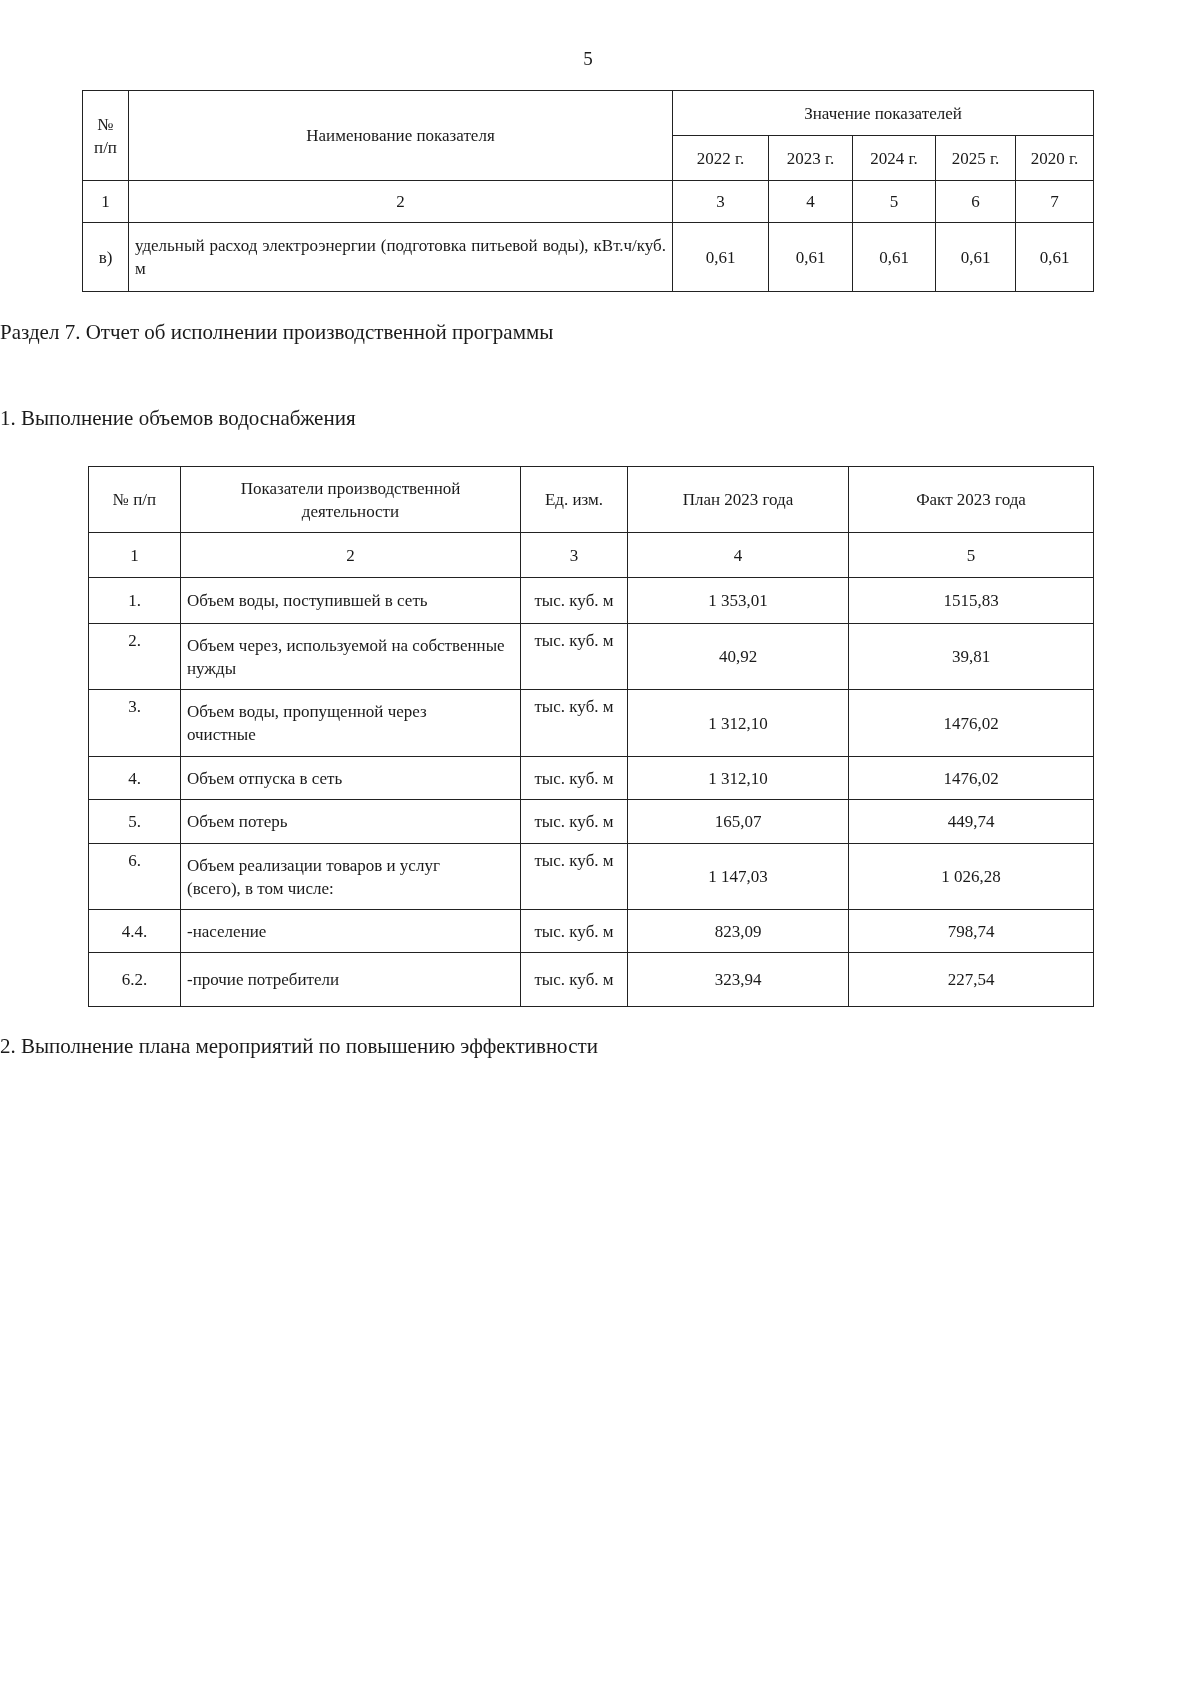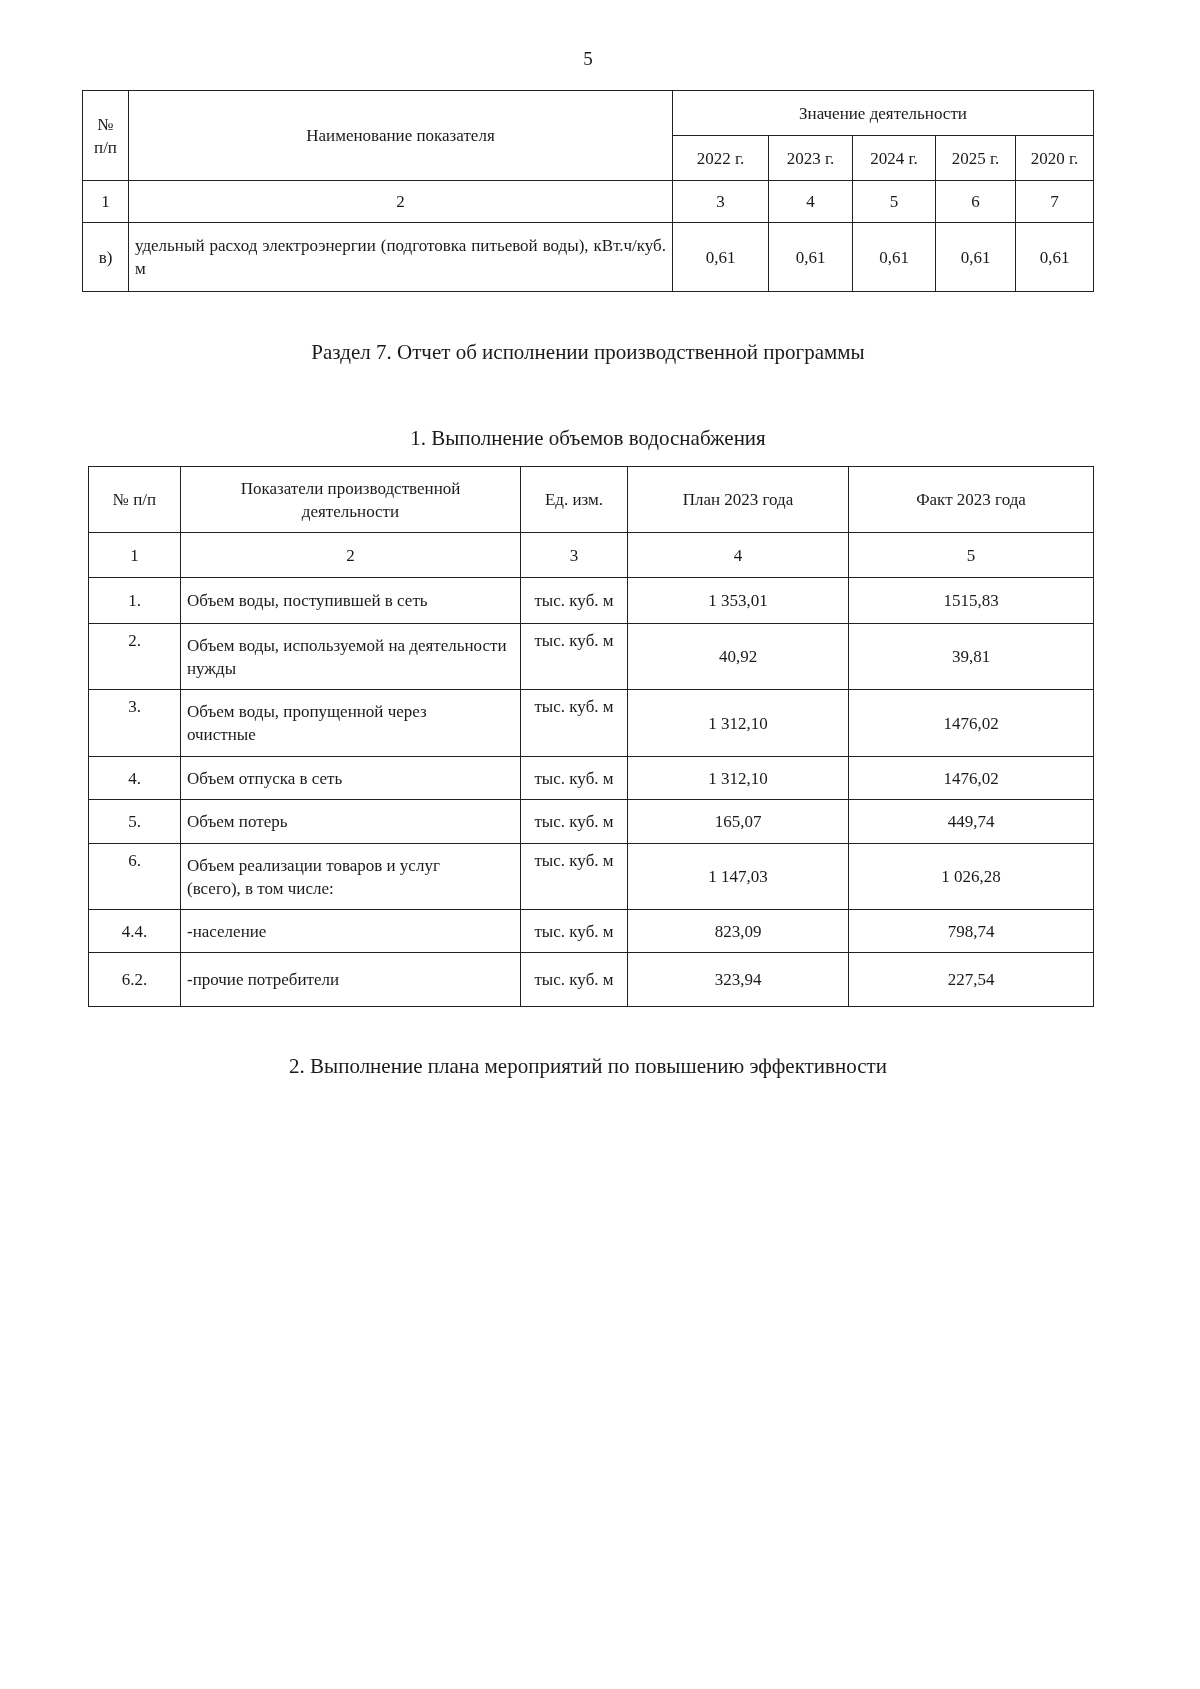--- a/index.html
+++ b/index.html
@@ -7,21 +7,21 @@
          font-family:"Liberation Serif", serif; color:#1a1a1a; }
   .abs { position:absolute; }
   .page-num { left:0; width:1176px; top:48px; text-align:center; font-size:19px; }
   table { border-collapse:collapse; position:absolute; table-layout:fixed; }
   td { border:1.4px solid #222; font-size:17px; padding:0 6px; vertical-align:middle; line-height:23px; }
   .c { text-align:center; }
   .l { text-align:left; }
   .top { vertical-align:top; padding-top:5px; }
   #t1 { left:82px; top:90px; width:1011px; }
   #t2 { left:88px; top:466px; width:1005px; }
-  .heading { left:0; width:1176px; text-align:center; font-size:21px; line-height:29px;margin-top:20px; }
+  .heading { left:0; width:1176px; text-align:left; font-size:21px; line-height:29px; }
   .just { text-align:justify; text-align-last:left; }
 </style>
 </head>
 <body>
 
 <div class="abs page-num">5</div>
 
 <table id="t1">
   <colgroup>
     <col style="width:46px">
@@ -32,21 +32,21 @@
       <col style="width:80px">
       <col style="width:78px">
   </colgroup>
   <tbody>
       <tr style="height:45px">
     <td class="c" rowspan="2" style="padding:0 2px;">
       <div>№</div>
       <div>п/п</div>
     </td>
     <td class="c" rowspan="2">Наименование показателя</td>
-    <td class="c" colspan="5">Значение деятельности</td>
+    <td class="c" colspan="5">Значение показателей</td>
   </tr>
   <tr style="height:45px">
     <td class="c">2022 г.</td>
     <td class="c">2023 г.</td>
     <td class="c">2024 г.</td>
     <td class="c">2025 г.</td>
     <td class="c">2020 г.</td>
   </tr>
   <tr style="height:42px">
     <td class="c">1</td>
@@ -100,21 +100,21 @@
   </tr>
   <tr style="height:46px">
     <td class="c">1.</td>
     <td class="l">Объем воды, поступившей в сеть</td>
     <td class="c" style="padding:0 3px;">тыс. куб. м</td>
     <td class="c">1 353,01</td>
     <td class="c">1515,83</td>
   </tr>
   <tr style="height:66px">
     <td class="c top">2.</td>
-    <td class="l">Объем воды, используемой на деятельности нужды</td>
+    <td class="l">Объем через, используемой на собственные нужды</td>
     <td class="c top" style="padding:5px 3px 0;">тыс. куб. м</td>
     <td class="c">40,92</td>
     <td class="c">39,81</td>
   </tr>
   <tr style="height:67px">
     <td class="c top">3.</td>
     <td class="l" style="padding-right:90px;">Объем воды, пропущенной через очистные</td>
     <td class="c top" style="padding:5px 3px 0;">тыс. куб. м</td>
     <td class="c">1 312,10</td>
     <td class="c">1476,02</td>

